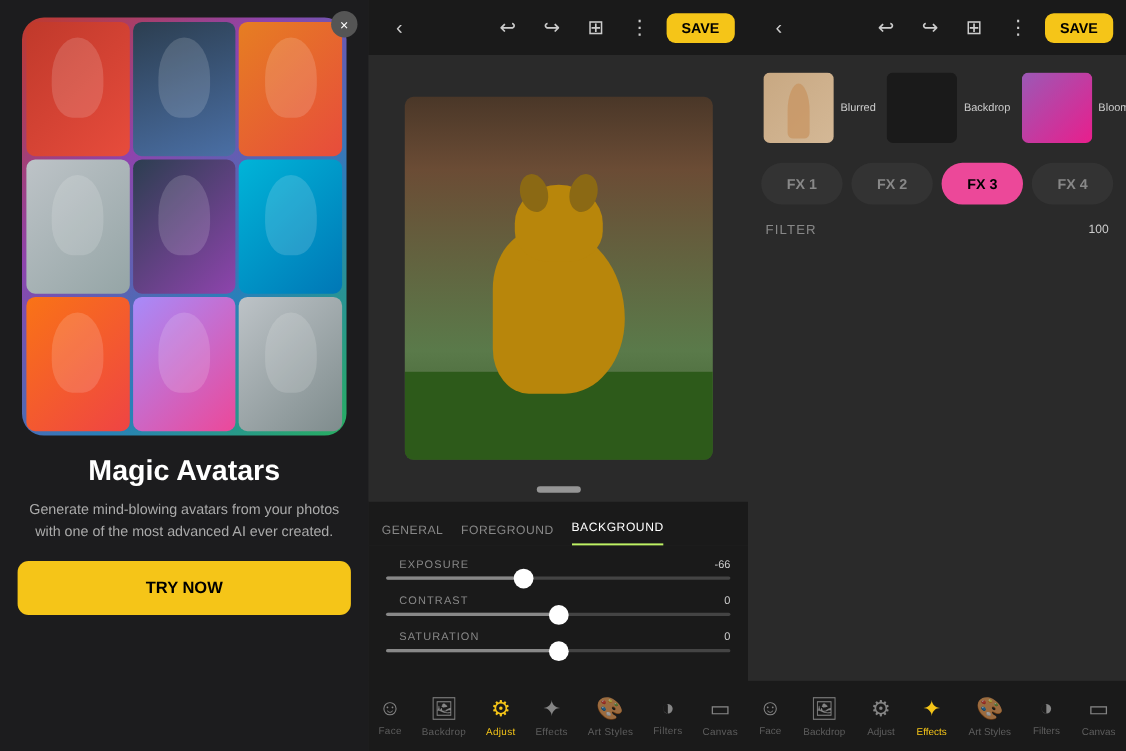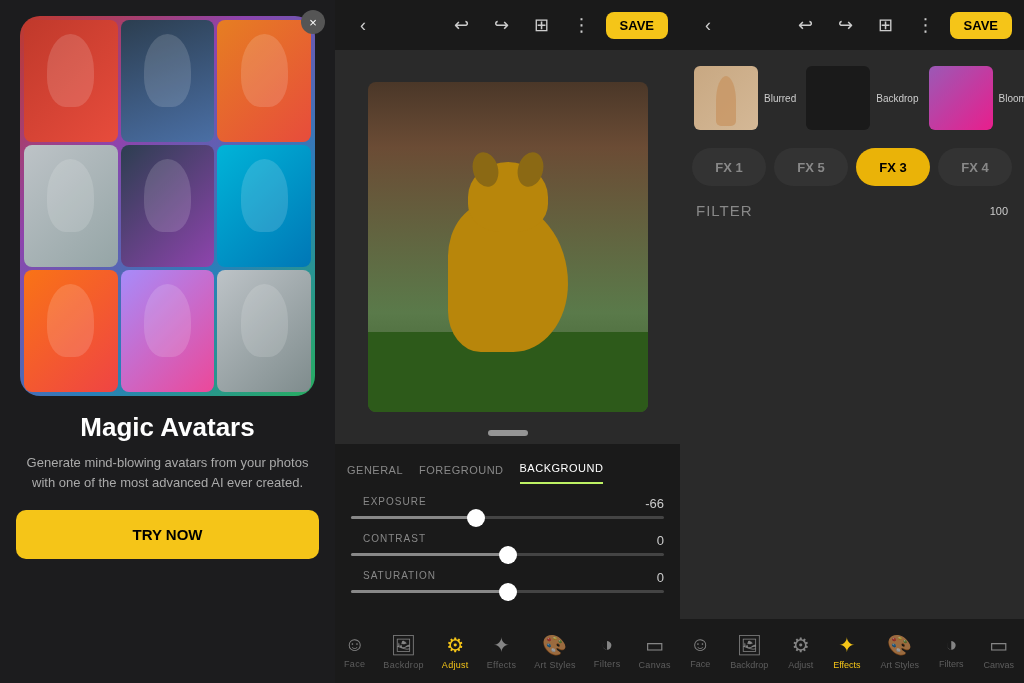--- a/index.html
+++ b/index.html
@@ -250,21 +250,21 @@
     }
     .slider-label {
       color: #888;
       font-size: 10px;
       letter-spacing: 1px;
       text-transform: uppercase;
       margin-left: 12px;
     }
     .slider-value {
       color: #ccc;
-      font-size: 13px;
+      font-size: 10px;
     }
     .slider-track {
       width: 100%;
       height: 3px;
       background: #444;
       border-radius: 2px;
       position: relative;
     }
     .slider-fill {
       height: 3px;
@@ -454,32 +454,32 @@
       font-size: 13px;
       font-weight: 600;
       cursor: pointer;
       border: none;
     }
     .fx-btn.inactive {
       background: #333;
       color: #888;
     }
     .fx-btn.active {
-      background: #eab308;
+      background: #ec4899;
       color: #000;
     }
     .filter-row {
       display: flex;
       align-items: center;
       padding: 8px 16px;
       justify-content: space-between;
     }
     .filter-label {
       color: #888;
-      font-size: 15px;
+      font-size: 12px;
       letter-spacing: 1px;
     }
     .filter-value {
       color: #ccc;
       font-size: 11px;
     }
     .right-bottom-nav {
       height: 64px;
       background: #1a1a1a;
       display: flex;
@@ -726,21 +726,21 @@
     <div class="effect-thumb">
       <div class="effect-img selected">
         <div class="effect-img-inner vhs-dark"></div>
       </div>
       <span class="effect-label selected">VHS</span>
     </div>
   </div>
 
   <div class="fx-buttons">
     <button class="fx-btn inactive">FX 1</button>
-    <button class="fx-btn inactive">FX 5</button>
+    <button class="fx-btn inactive">FX 2</button>
     <button class="fx-btn active">FX 3</button>
     <button class="fx-btn inactive">FX 4</button>
   </div>
 
   <div class="filter-row">
     <span class="filter-label">FILTER</span>
     <span class="filter-value">100</span>
   </div>
 
   <div class="right-bottom-nav">

